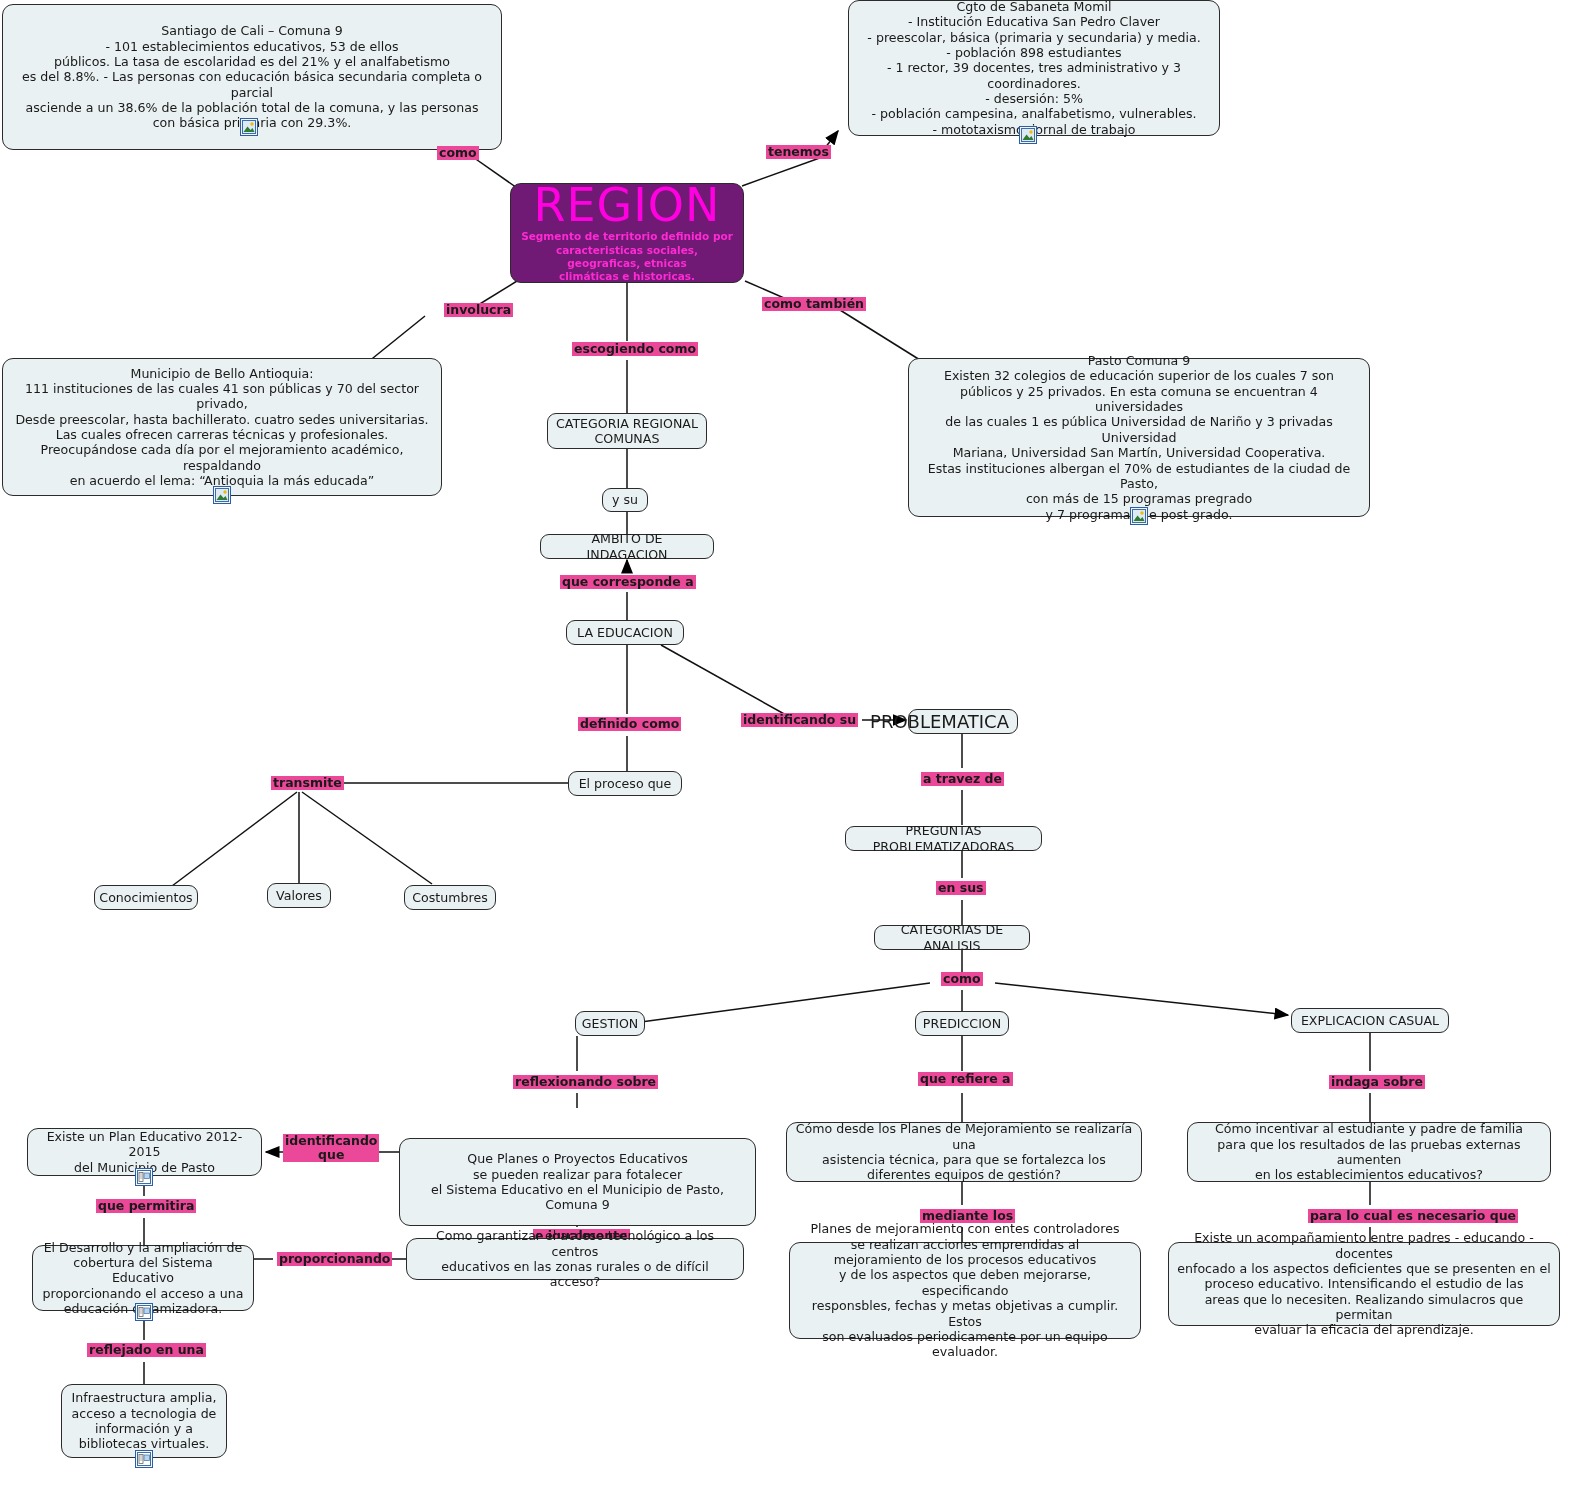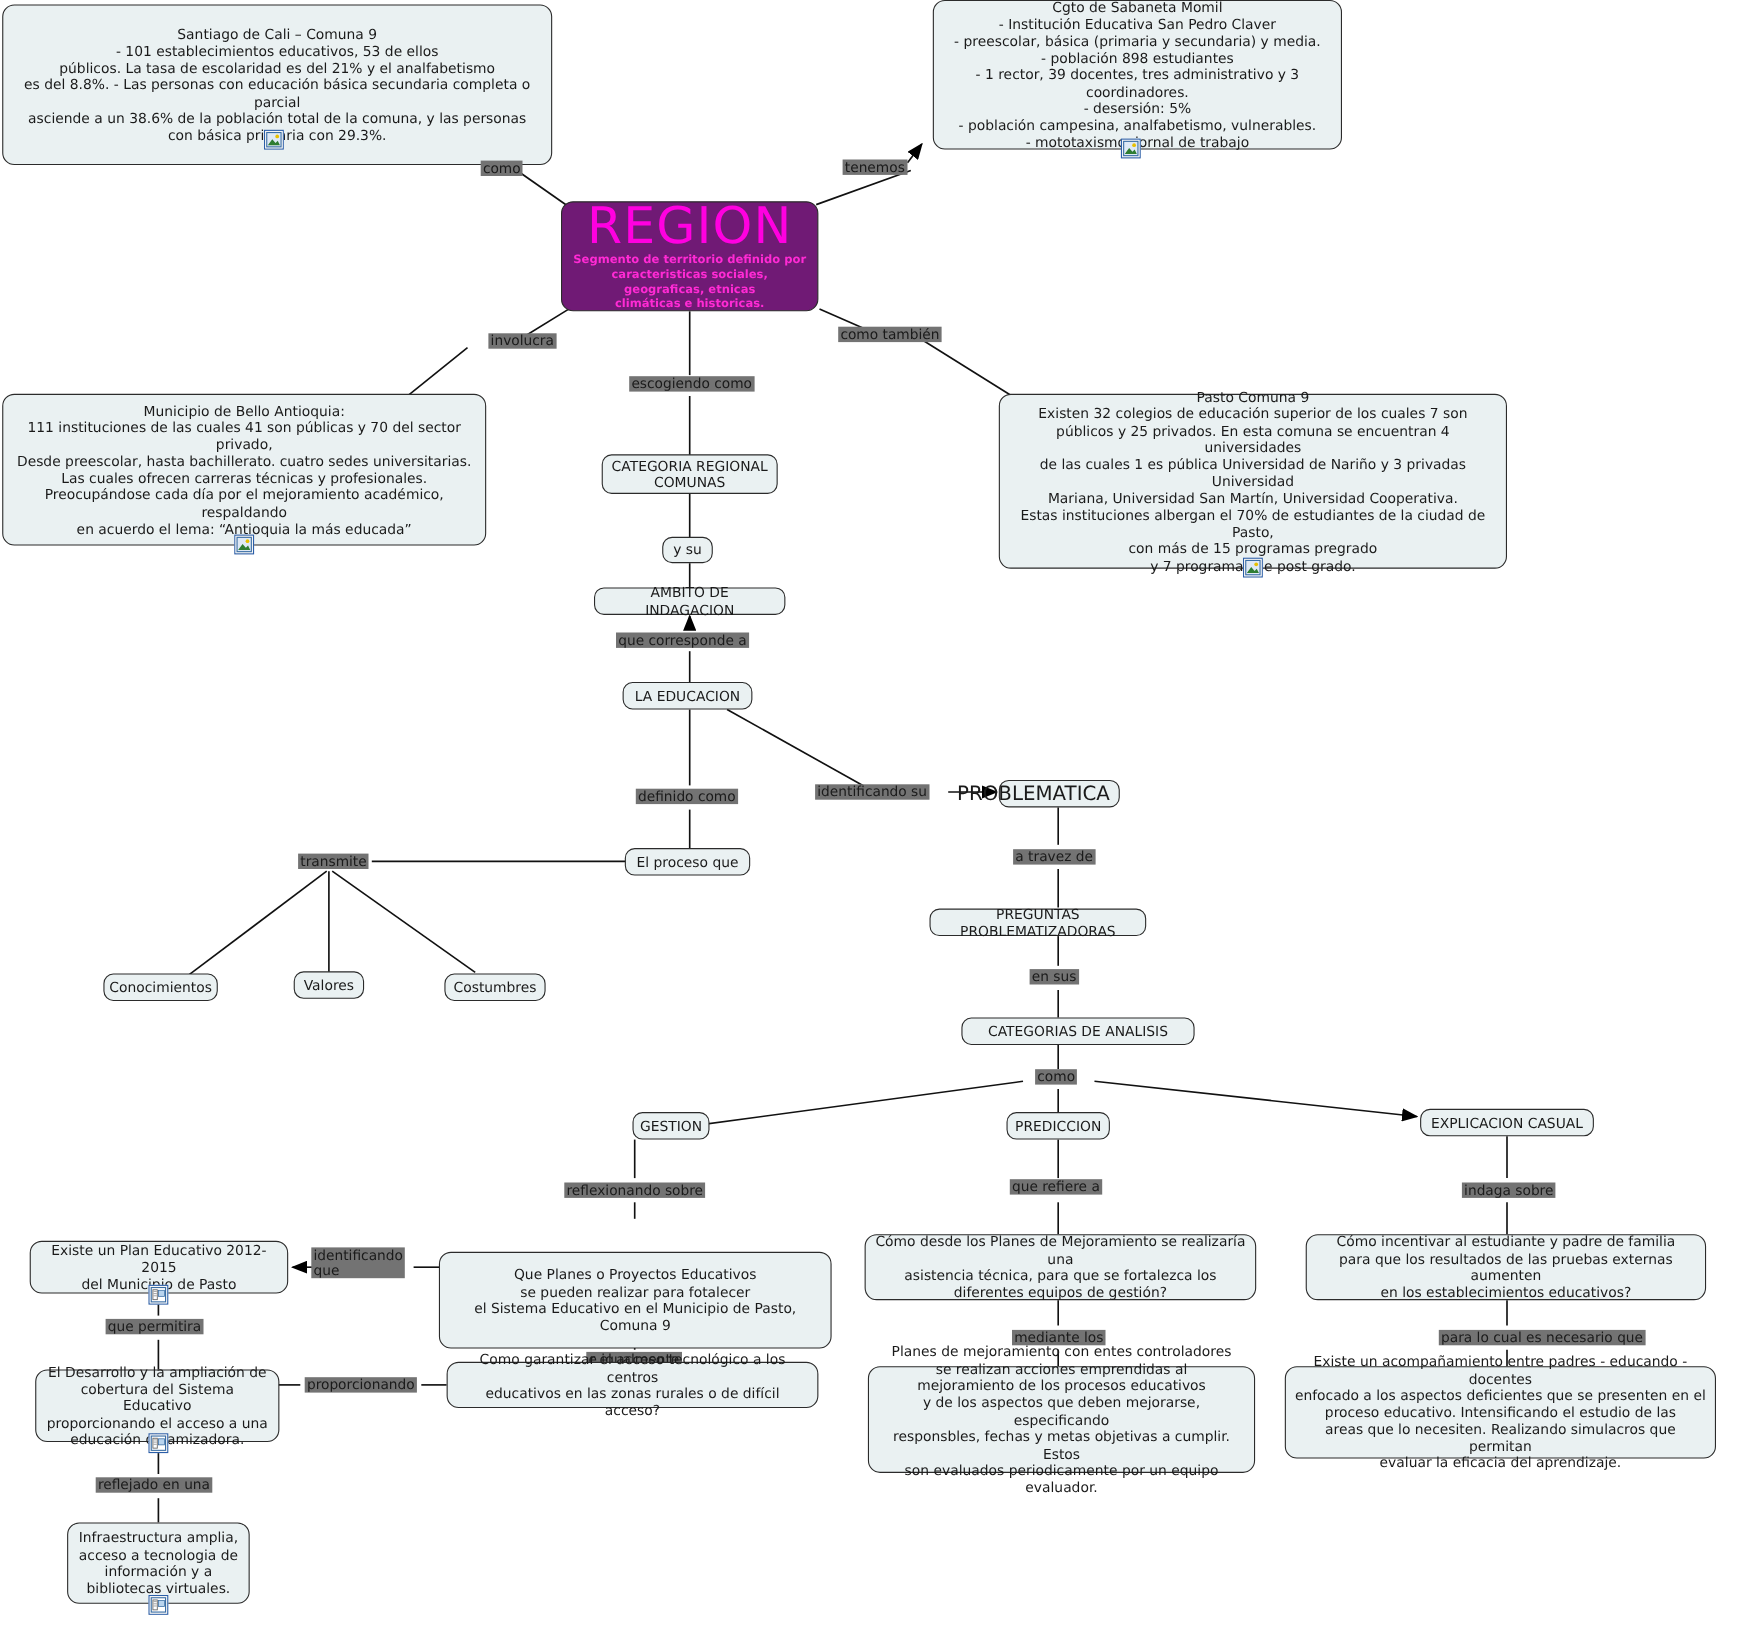--- a/index.html
+++ b/index.html
@@ -40,25 +40,27 @@
   .root-sub{
     color:#ff2ad4;
     font-size:10.5px;
     line-height:1.28;
     white-space:pre-line;
     font-weight:bold;
   }
   .elabel{
     position:absolute;
     color:#1a1a1a;
-    background:#737373;
+    background:#ec4899;
     font-size:12.5px;
     line-height:1.1;
     white-space:pre-line;
+    text-align:center;
     padding:0 2px;
+    font-weight:bold;
   }
   .icon-img{
     position:absolute;
     width:18px;height:18px;
     border:1.5px solid #2b5ea8;
     background:#f2f2f2;
     box-sizing:border-box;
     display:block;
   }
   .icon-img svg{display:block;width:100%;height:100%;}
@@ -280,21 +282,21 @@
   <div class="node small" style="left:908px;top:709px;width:110px;height:25px;font-size:18px;justify-content:flex-end;">
     <span>PROBLEMATICA</span>
   </div>
   <span class="elabel" style="left:921px;top:772px;">a travez de</span>
 
   <div class="node small" style="left:845px;top:826px;width:197px;height:25px;font-size:12.6px;">
     <span>PREGUNTAS PROBLEMATIZADORAS</span>
   </div>
   <span class="elabel" style="left:936px;top:881px;">en sus</span>
 
-  <div class="node small" style="left:874px;top:925px;width:212px;height:25px;font-size:12.6px;">
+  <div class="node small" style="left:874px;top:925px;width:156px;height:25px;font-size:12.6px;">
     <span>CATEGORIAS DE ANALISIS</span>
   </div>
   <span class="elabel" style="left:941px;top:972px;">como</span>
 
   <div class="node small" style="left:542px;top:1011px;width:70px;height:25px;font-size:12.6px;margin-left:33px;">
     <span>GESTION</span>
   </div>
   <div class="node small" style="left:915px;top:1011px;width:94px;height:25px;font-size:12.6px;">
     <span>PREDICCION</span>
   </div>

